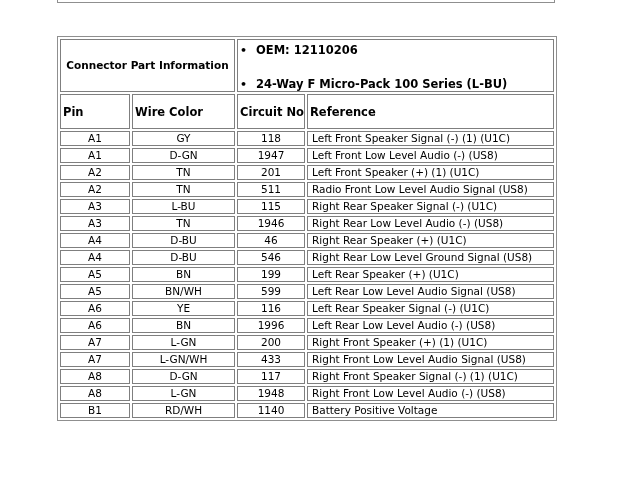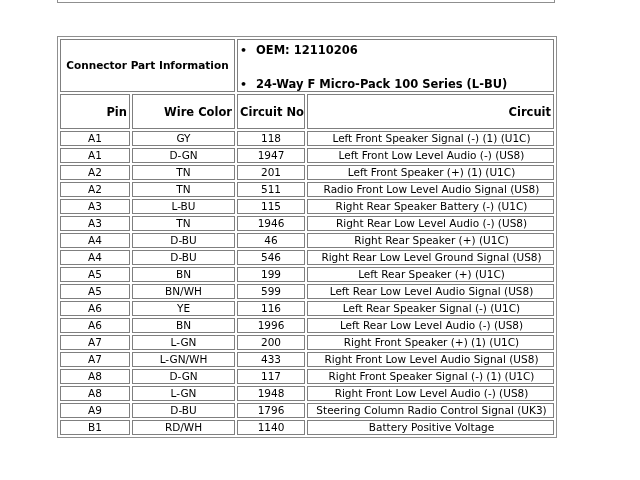--- a/index.html
+++ b/index.html
@@ -82,28 +82,28 @@
   }
   .bullet-glyph {
     font-size: 11px;
     margin-right: 9px;
   }
 
   table.grid th {
     font-size: 11.5px;
     font-weight: bold;
     height: 35px;
-    text-align: right;
+    text-align: left;
     padding: 8px 2px;
   }
   table.grid td.c0, table.grid td.c1, table.grid td.c2 {
     text-align: center;
   }
   table.grid td.c3 {
-    text-align: center;
+    text-align: left;
     padding-left: 4px;
   }
   table.grid tbody td {
     font-size: 10.5px;
     height: 13.4px;
     line-height: 13px;
     padding: 0 2px;
   }
 </style>
 </head>
@@ -138,21 +138,21 @@
           <div class="bullet-row">
             <span class="bullet-glyph">•</span>
             <span>24-Way F Micro-Pack 100 Series (L-BU)</span>
           </div>
         </td>
       </tr>
       <tr>
         <th>Pin</th>
         <th>Wire Color</th>
         <th>Circuit No.</th>
-        <th>Circuit</th>
+        <th>Reference</th>
       </tr>
     </tbody>
     <tbody>
         <tr>
           <td class="c0">A1</td>
           <td class="c1">GY</td>
           <td class="c2">118</td>
           <td class="c3">Left Front Speaker Signal (-) (1) (U1C)</td>
         </tr>
         <tr>
@@ -170,21 +170,21 @@
         <tr>
           <td class="c0">A2</td>
           <td class="c1">TN</td>
           <td class="c2">511</td>
           <td class="c3">Radio Front Low Level Audio Signal (US8)</td>
         </tr>
         <tr>
           <td class="c0">A3</td>
           <td class="c1">L-BU</td>
           <td class="c2">115</td>
-          <td class="c3">Right Rear Speaker Battery (-) (U1C)</td>
+          <td class="c3">Right Rear Speaker Signal (-) (U1C)</td>
         </tr>
         <tr>
           <td class="c0">A3</td>
           <td class="c1">TN</td>
           <td class="c2">1946</td>
           <td class="c3">Right Rear Low Level Audio (-) (US8)</td>
         </tr>
         <tr>
           <td class="c0">A4</td>
           <td class="c1">D-BU</td>
@@ -239,26 +239,20 @@
           <td class="c2">117</td>
           <td class="c3">Right Front Speaker Signal (-) (1) (U1C)</td>
         </tr>
         <tr>
           <td class="c0">A8</td>
           <td class="c1">L-GN</td>
           <td class="c2">1948</td>
           <td class="c3">Right Front Low Level Audio (-) (US8)</td>
         </tr>
         <tr>
-          <td class="c0">A9</td>
-          <td class="c1">D-BU</td>
-          <td class="c2">1796</td>
-          <td class="c3">Steering Column Radio Control Signal (UK3)</td>
-        </tr>
-        <tr>
           <td class="c0">B1</td>
           <td class="c1">RD/WH</td>
           <td class="c2">1140</td>
           <td class="c3">Battery Positive Voltage</td>
         </tr>
       </tbody>
   </table>
 </div>
 
 </body></html>

